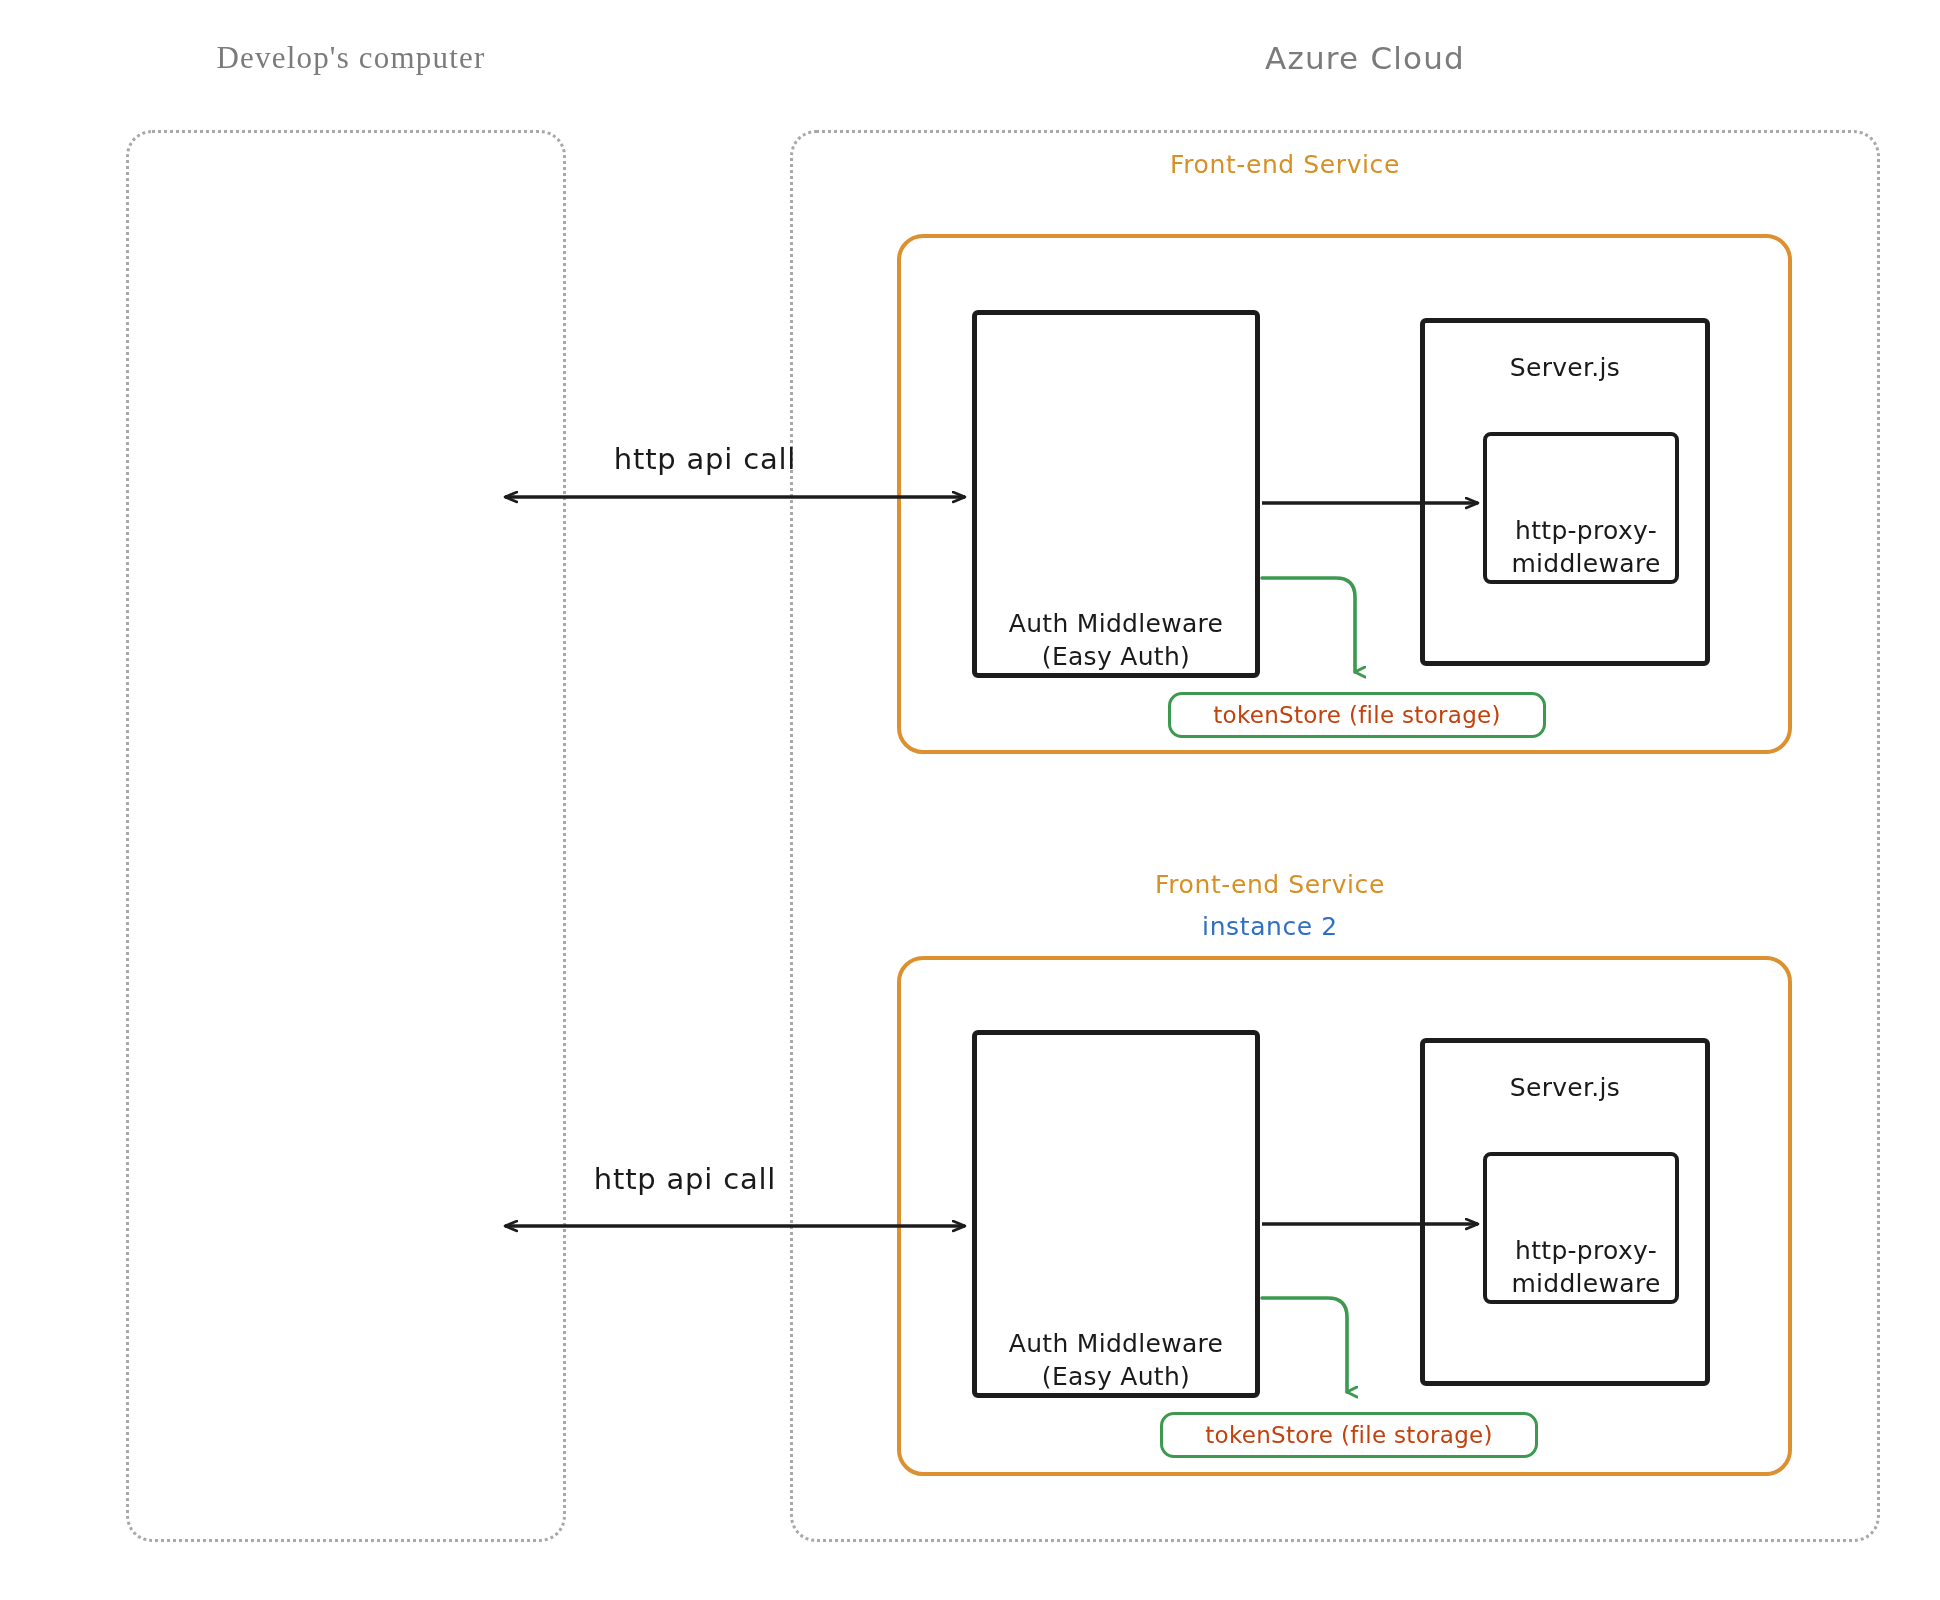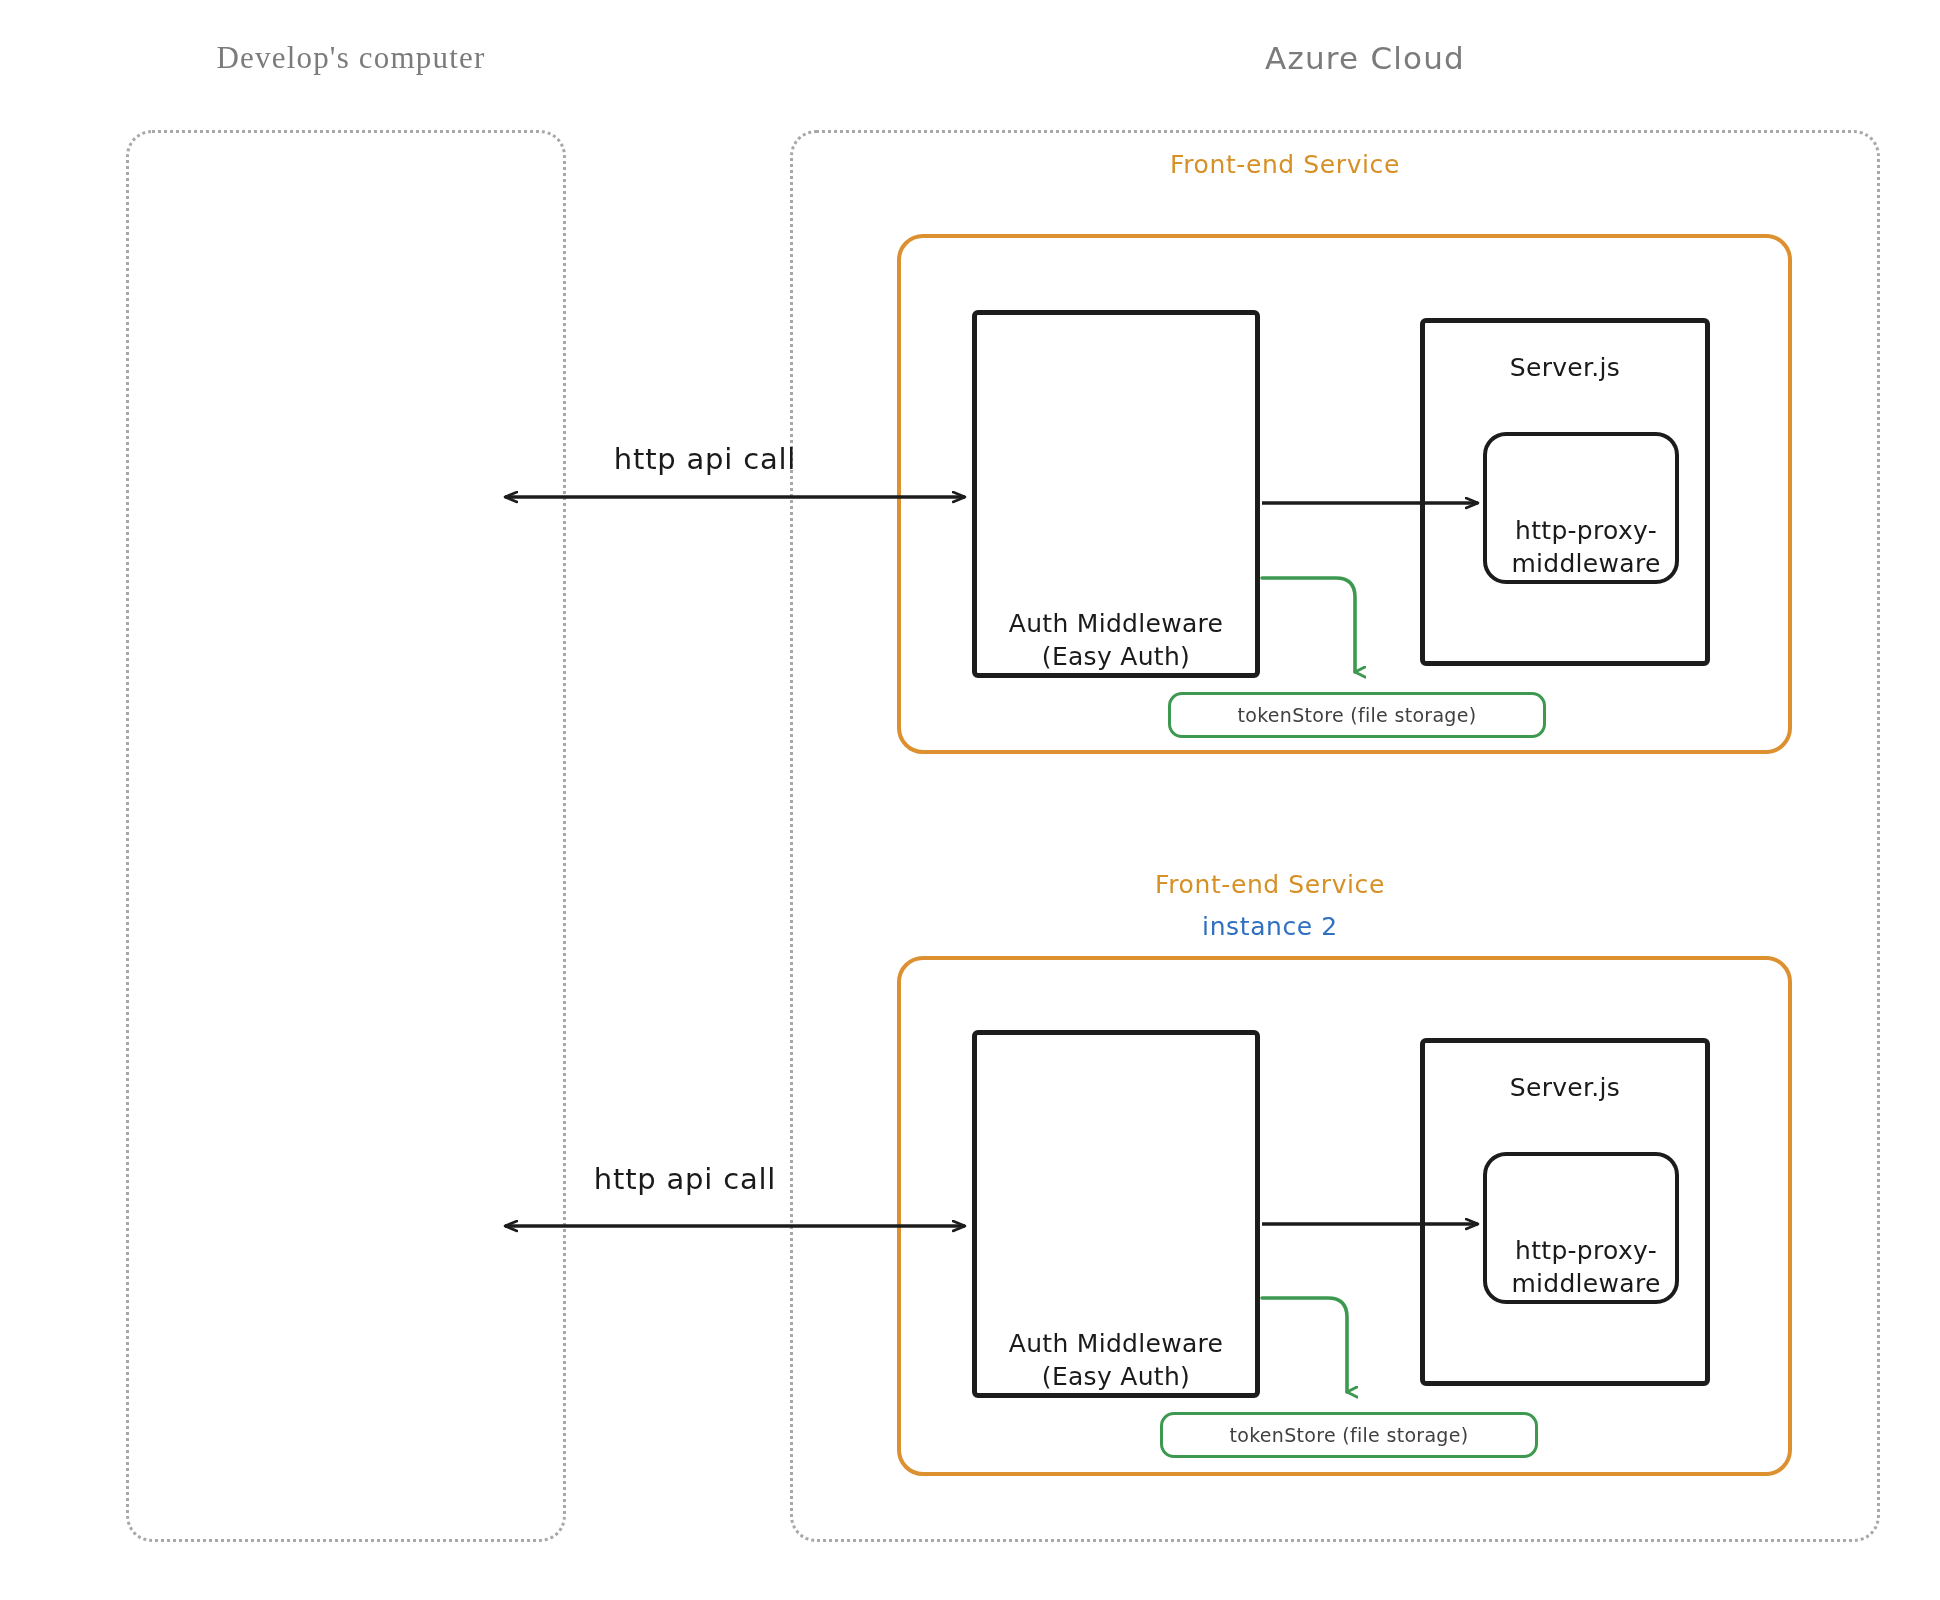--- a/index.html
+++ b/index.html
@@ -43,22 +43,22 @@
     font-size: 25px;
     color: #1a1a1a;
     letter-spacing: 0.3px;
   }
   .edge-text {
     font-size: 29px;
     color: #1a1a1a;
     letter-spacing: 0.8px;
   }
   .store-text {
-    font-size: 19px;
-    color: #404040;
+    font-size: 23px;
+    color: #c2410c;
     letter-spacing: 0.3px;
   }
 
   
   .zone-box {
     position: absolute;
     border: 3px dotted #a8a8a8;
     border-radius: 26px;
     box-sizing: border-box;
     background: transparent;
@@ -72,21 +72,21 @@
   }
   .node-box {
     position: absolute;
     border: 5px solid #1c1c1c;
     border-radius: 6px;
     box-sizing: border-box;
     background: #ffffff;
   }
   .node-box.inner {
     border-width: 4px;
-    border-radius: 23px;
+    border-radius: 8px;
     padding-left: 10px;
   }
   .store-box {
     position: absolute;
     border: 3px solid #3d9950;
     border-radius: 14px;
     box-sizing: border-box;
     background: #ffffff;
     display: flex;
     align-items: center;

